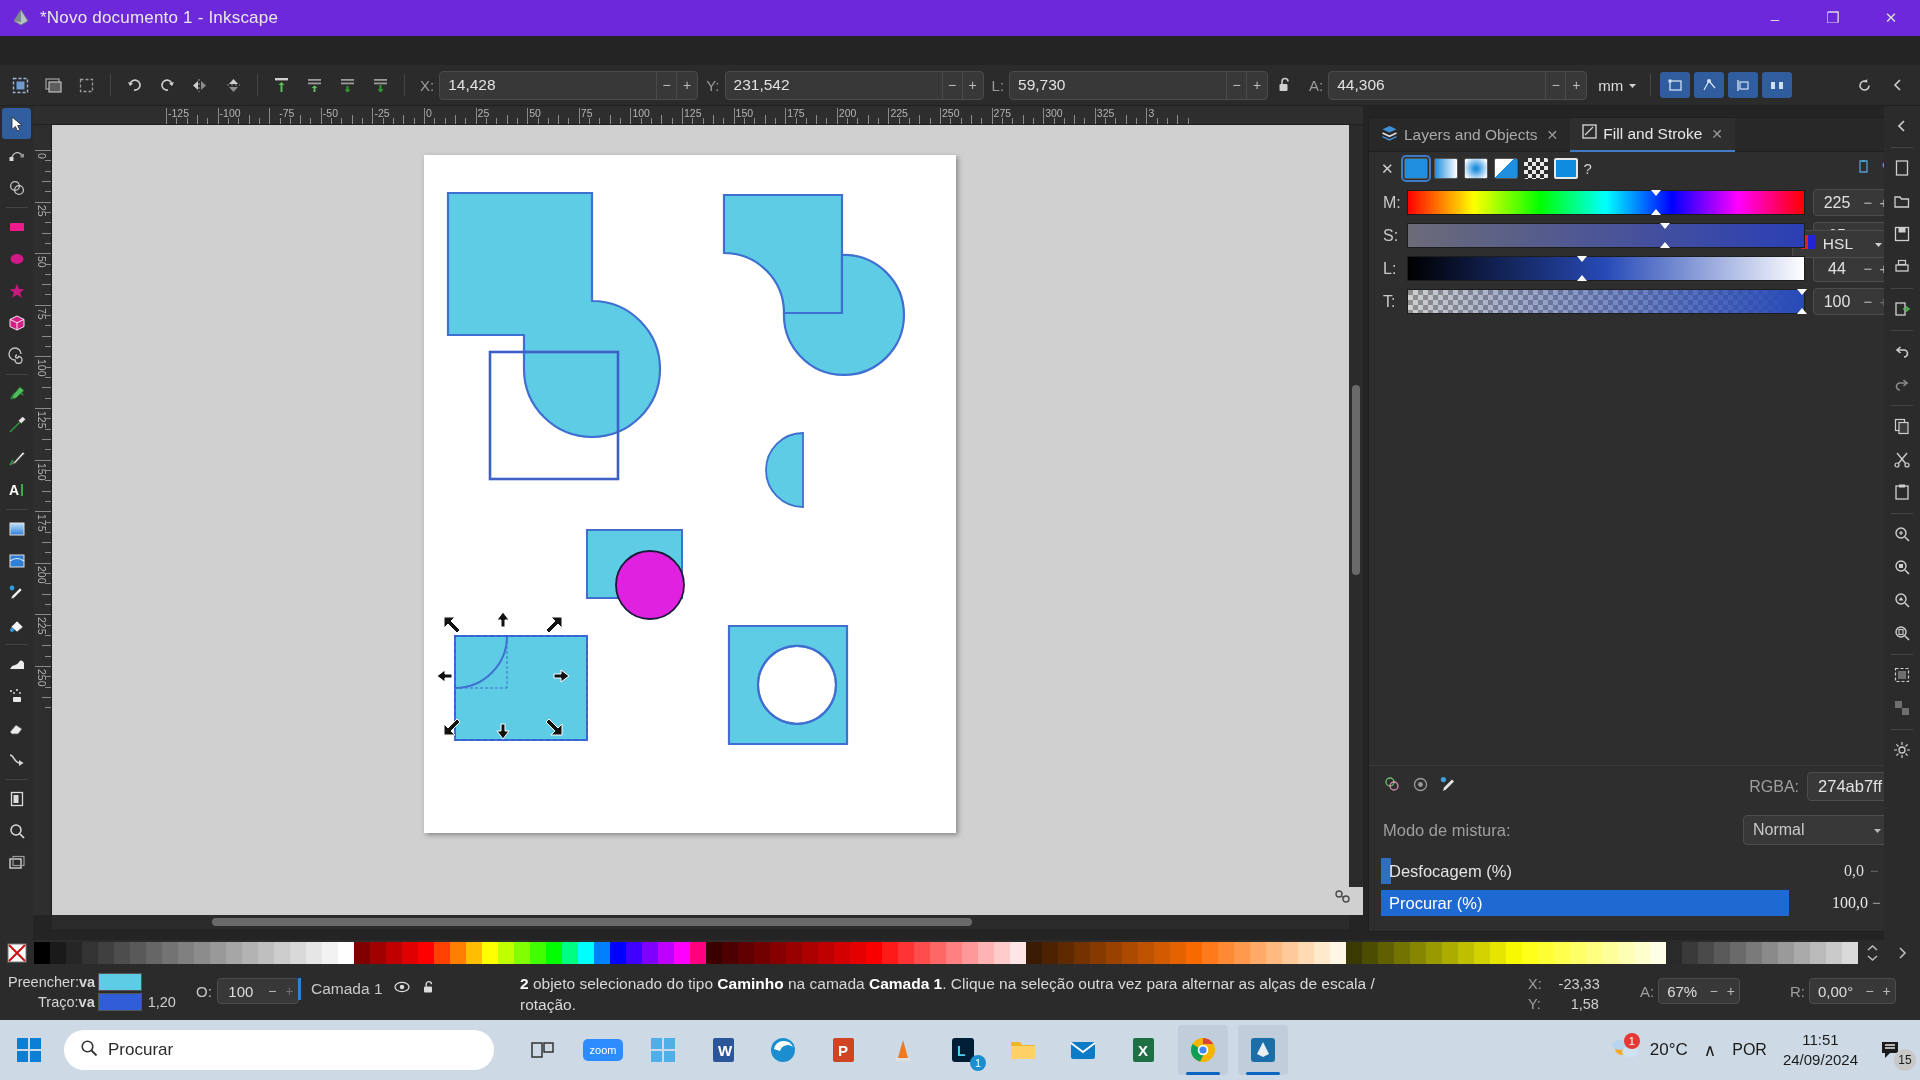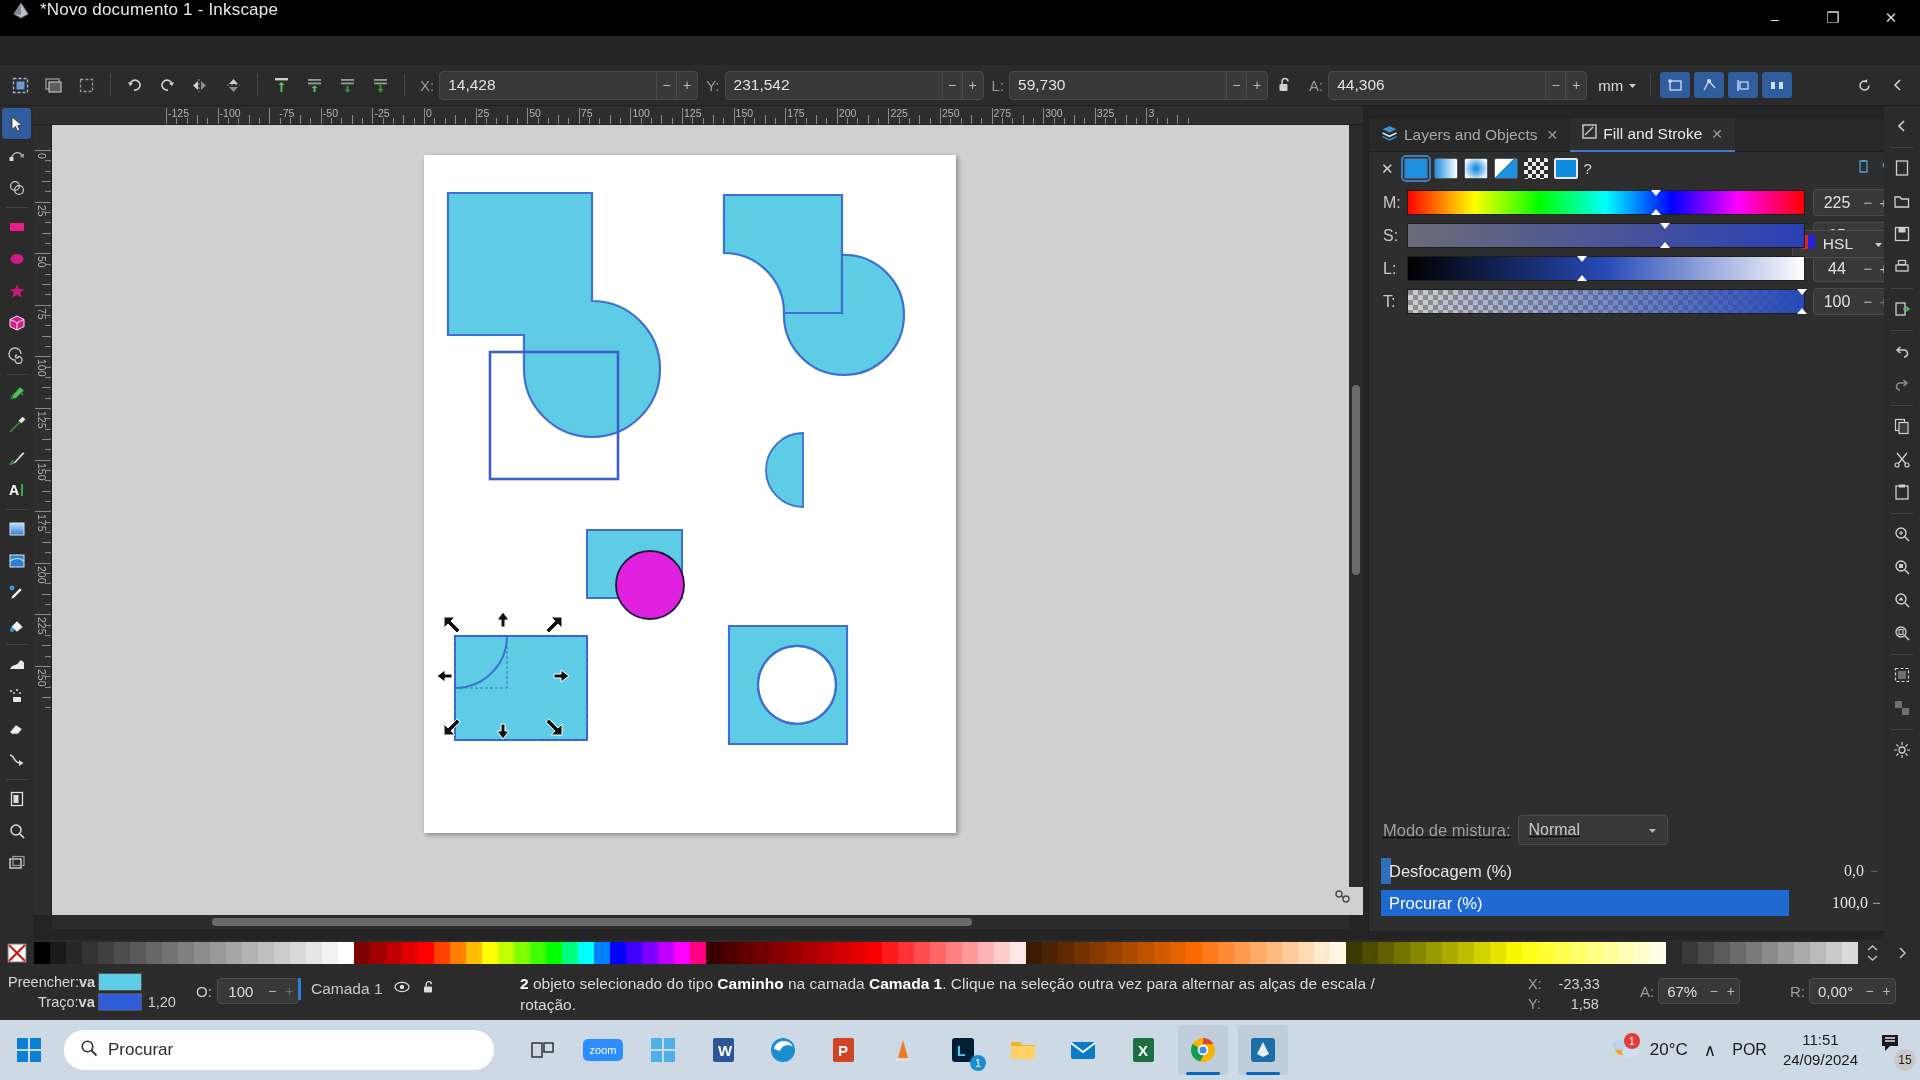--- a/index.html
+++ b/index.html
@@ -8,21 +8,21 @@
     overflow: hidden;
     background: #242424;
     font-family: "Liberation Sans", sans-serif;
     -webkit-font-smoothing: antialiased;
   }
   .app { position: relative; width: 1920px; height: 1080px; }
 
   
   .titlebar {
     position: absolute; left: 0; top: 0; width: 1920px; height: 36px;
-    background: #000000; display: flex; 
+    background: #6d28d9; display: flex; align-items: center;
   }
   .titlebar .logo { width: 22px; height: 22px; margin: 0 8px 0 10px; position: relative; }
   .titlebar .logo svg { display: block; }
   .titlebar .ttl { color: #e8e8e8; font-size: 17px; letter-spacing: .2px; }
   .winbtns { position: absolute; right: 0; top: 0; height: 36px; display: flex; }
   .winbtn { width: 58px; height: 36px; display: flex; align-items: center; justify-content: center;
             color: #d8d8d8; font-size: 15px; }
 
   
   .menubar {
@@ -147,21 +147,21 @@
   .numbox .mn, .numbox .pl { color: #b9b9b9; font-size: 15px; width: 16px; text-align: center; }
   .numbox .pl.dim { color: #6e6e6e; }
 
   .rgbarow { position: absolute; left: 0; right: 0; bottom: 124px; height: 42px;
              display: flex; align-items: center; padding: 0 14px; border-top: 1px solid #3a3a3a; }
   .rgbarow .icons { display: flex; gap: 10px; align-items: center; }
   .rgbarow .rlabel { margin-left: auto; color: #9f9f9f; font-size: 16px; margin-right: 8px; }
   .rgbabox { background: #383838; border: 1px solid #4d4d4d; border-radius: 4px;
              padding: 4px 10px; color: #e2e2e2; font-size: 16.5px; }
   .blendrow { position: absolute; left: 0; right: 0; bottom: 82px; height: 38px;
-              display: flex; align-items: center; justify-content: flex-start; padding: 0 14px; text-decoration: underline; }
+              display: flex; align-items: center; justify-content: space-between; padding: 0 14px; }
   .blendrow .bl { color: #9f9f9f; font-size: 16.5px; margin-right: 8px; }
   .blendsel { display: flex; align-items: center; justify-content: space-between; width: 150px;
               background: #383838; border: 1px solid #4d4d4d; border-radius: 4px;
               padding: 5px 9px; color: #c9c9c9; font-size: 16px; }
   .barrow { position: absolute; left: 0; right: 0; height: 28px; display: flex; align-items: center; margin-top: 28px; }
   .barrow.blur { bottom: 46px; }
   .barrow.opac { bottom: 14px; }
   .barfill { position: absolute; left: 12px; height: 26px; display: flex; align-items: center;
              padding-left: 8px; color: #f0f0f0; font-size: 16.5px; }
   .barnum { position: absolute; right: 14px; display: flex; align-items: center; font-family: Liberation Serif, serif; }
@@ -212,21 +212,21 @@
   .tb-apps { display: flex; align-items: center; gap: 10px; margin-left: 24px; }
   .tb-app { width: 50px; height: 50px; display: flex; align-items: center; justify-content: center;
             position: relative; border-radius: 4px; }
   .tb-app.active { background: #c0cdda; }
   .tb-app.active:after { content: ""; position: absolute; bottom: 0; left: 8px; right: 8px;
                          height: 3px; background: #0a66c2; border-radius: 2px; }
   .tb-right { margin-left: auto; display: flex; align-items: center; gap: 16px; padding-right: 12px; }
   .tb-temp { display: flex; align-items: center; gap: 8px; color: #1b1b1b; font-size: 17px; }
   .tb-lang { color: #1b1b1b; font-size: 16px; }
   .tb-clock { color: #1b1b1b; font-size: 15px; text-align: center; line-height: 1.35; }
-  .tb-notif { position: relative; width: 34px; height: 34px; display: flex; 
+  .tb-notif { position: relative; width: 34px; height: 34px; display: flex; align-items: center;
               justify-content: center; }
   .badge { position: absolute; background: #e53935; color: #fff; border-radius: 50%;
            font-size: 11px; width: 16px; height: 16px; display: flex; align-items: center;
            justify-content: center; }
 </style>
 </head>
 <body>
 
 <div class="app">
 
@@ -939,20 +939,44 @@
         <span class="marker top" style="left:calc(100% - 7px)"></span>
         <span class="marker bot" style="left:calc(100% - 7px)"></span>
       </div>
       <div class="numbox">
         <span class="nv">100</span>
         <span class="mn">−</span>
         <span class="pl dim">+</span>
       </div>
     </div>
 
+    <div class="rgbarow">
+      <div class="icons">
+        <span>
+          <svg width="19" height="19" viewBox="0 0 19 19">
+              <circle cx="7" cy="7" r="4" fill="none" stroke="#6fbf6f" stroke-width="1.3"></circle>
+              <circle cx="11" cy="11" r="4" fill="none" stroke="#d98fb0" stroke-width="1.3"></circle>
+            </svg>
+        </span>
+        <span>
+          <svg width="17" height="17" viewBox="0 0 17 17">
+              <circle cx="8.5" cy="8.5" r="6" fill="none" stroke="#9b9b9b" stroke-width="1.3"></circle>
+              <circle cx="8.5" cy="8.5" r="2.4" fill="#9b9b9b"></circle>
+            </svg>
+        </span>
+        <span>
+          <svg width="19" height="19" viewBox="0 0 19 19">
+              <path d="M4 16 L5 12.5 L13 4.5 L15 6.5 L7 14.5 Z" fill="#e6e6e6"></path>
+              <circle cx="4.4" cy="4.6" r="2.6" fill="#3fa0e0"></circle>
+            </svg>
+        </span>
+      </div>
+      <span class="rlabel">RGBA:</span>
+      <span class="rgbabox">274ab7ff</span>
+    </div>
 
     <div class="blendrow">
       <span class="bl">Modo de mistura:</span>
       <div class="blendsel">
         <span>Normal</span>
         <svg width="11" height="11" viewBox="0 0 11 11">
             <path d="M2 4 L5.5 8 L9 4 Z" fill="#b8b8b8"></path>
           </svg>
       </div>
     </div>

